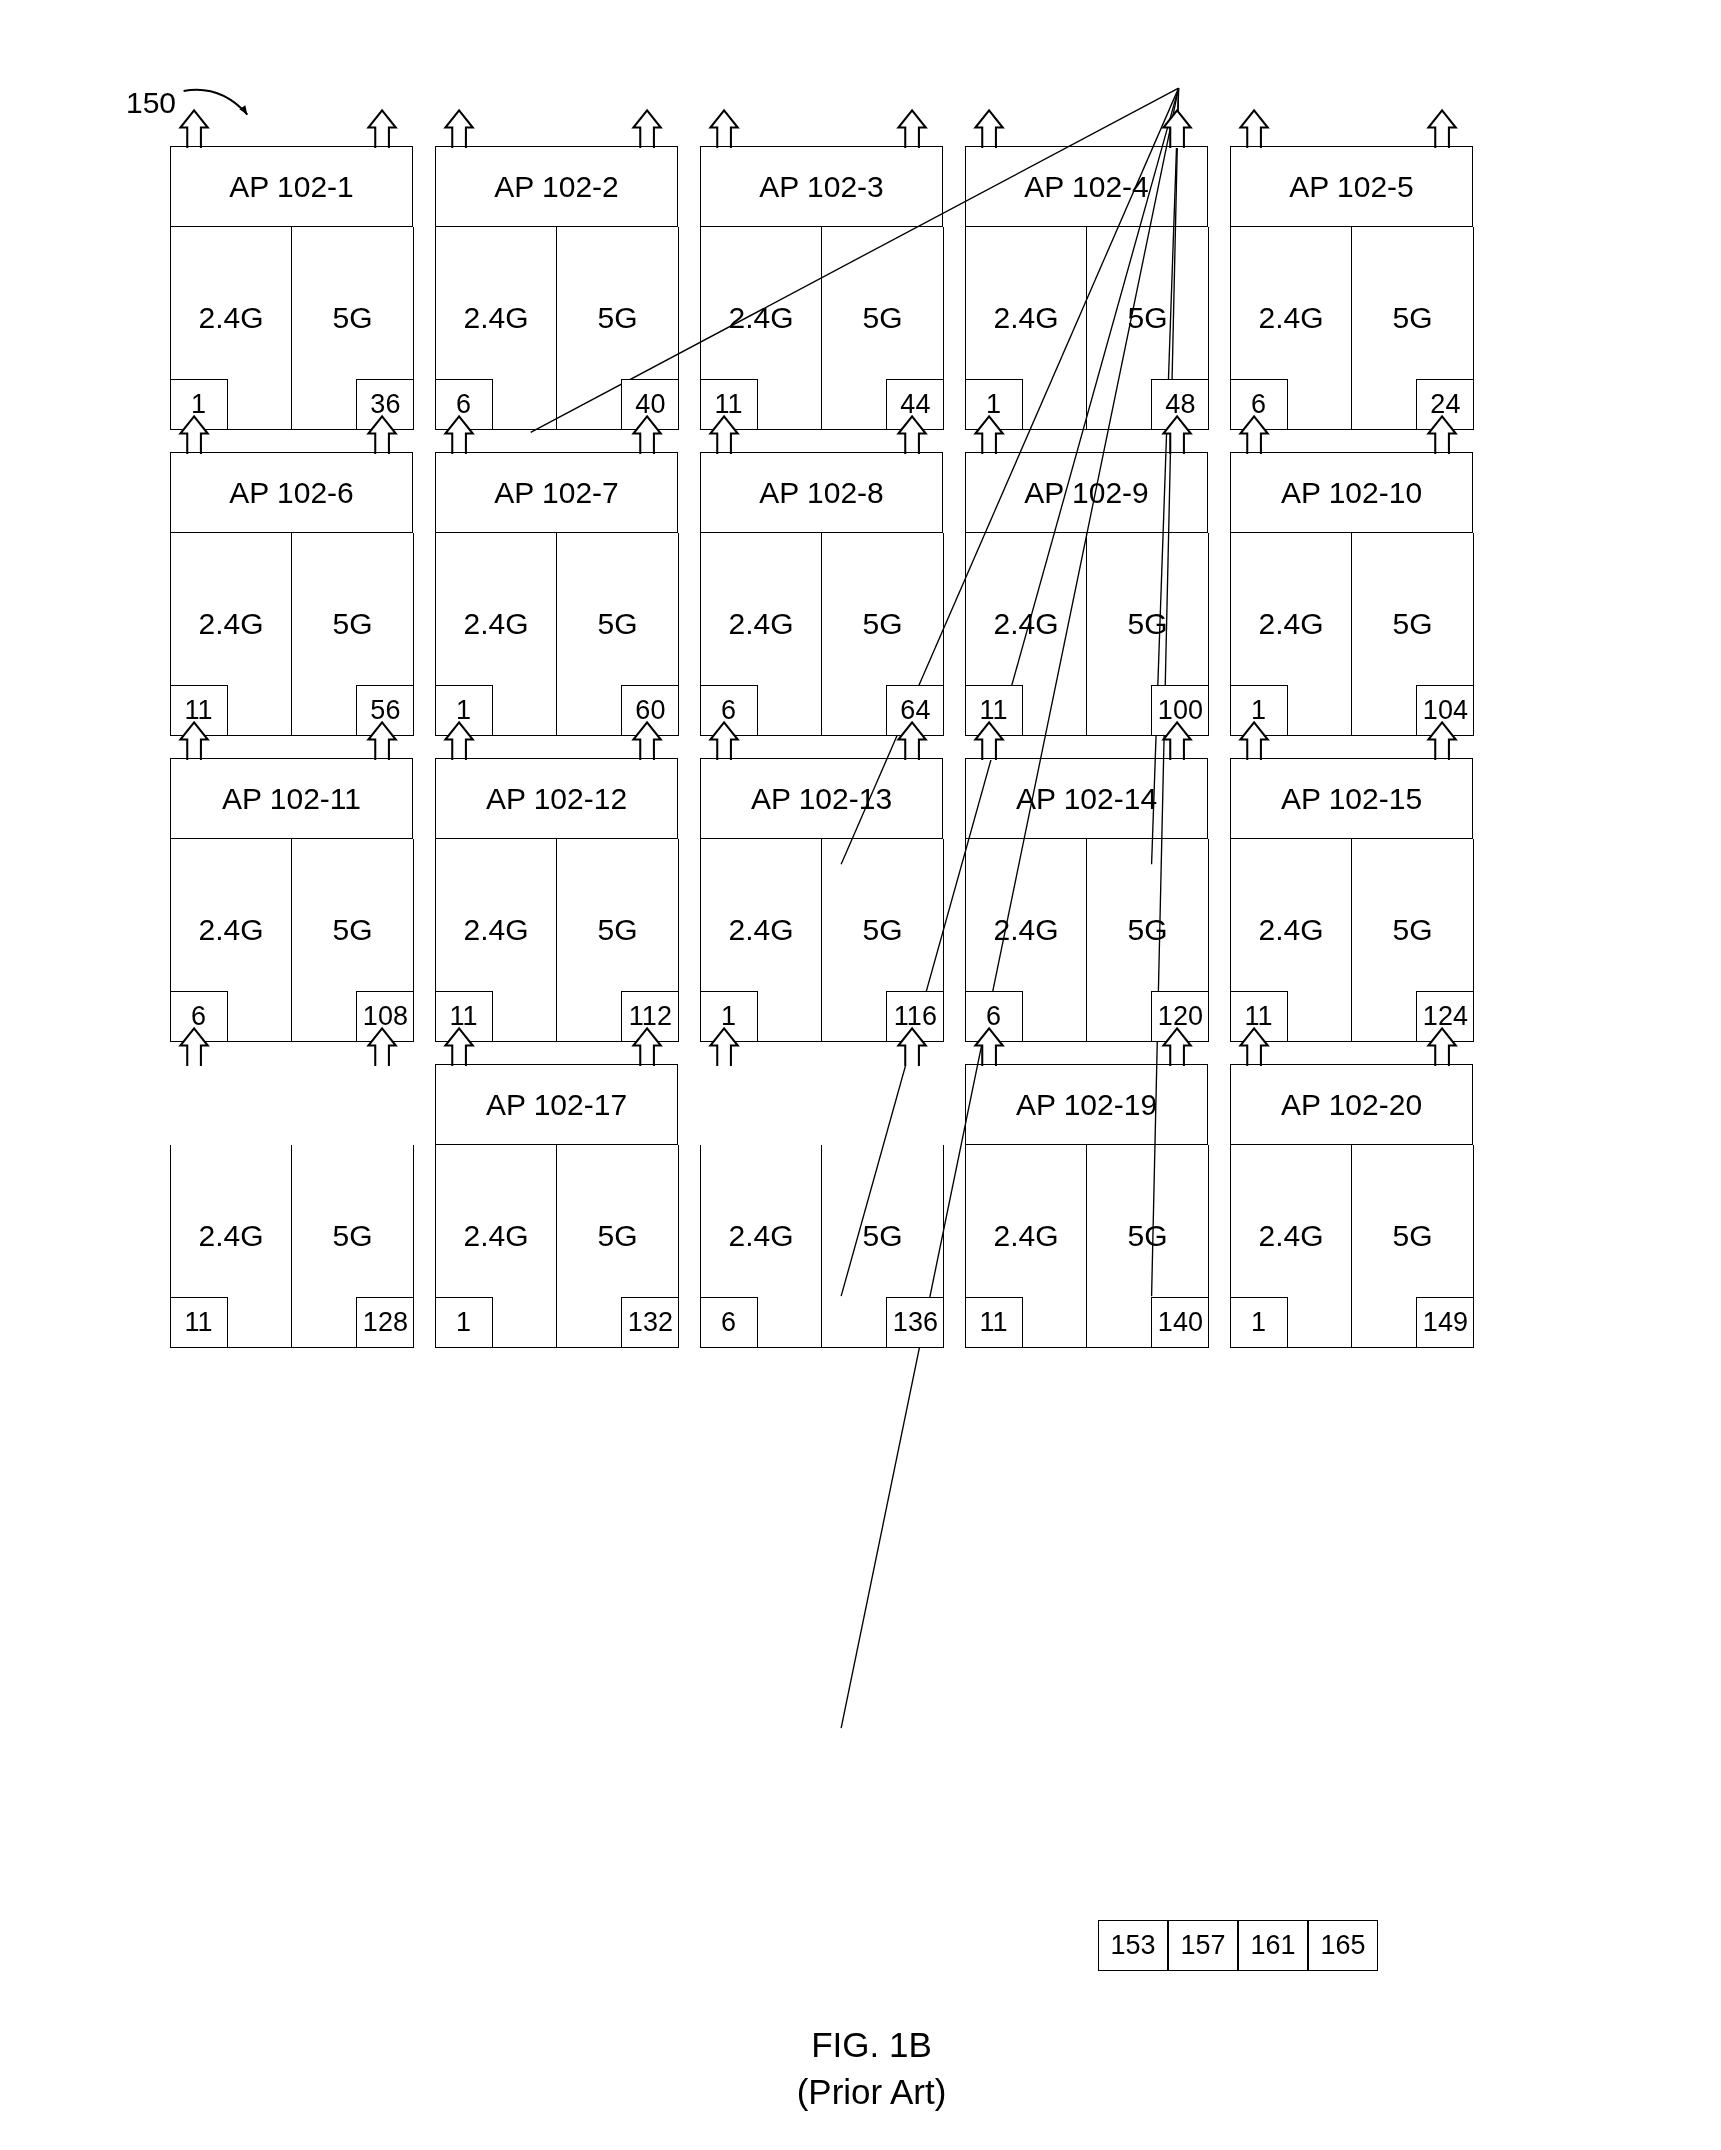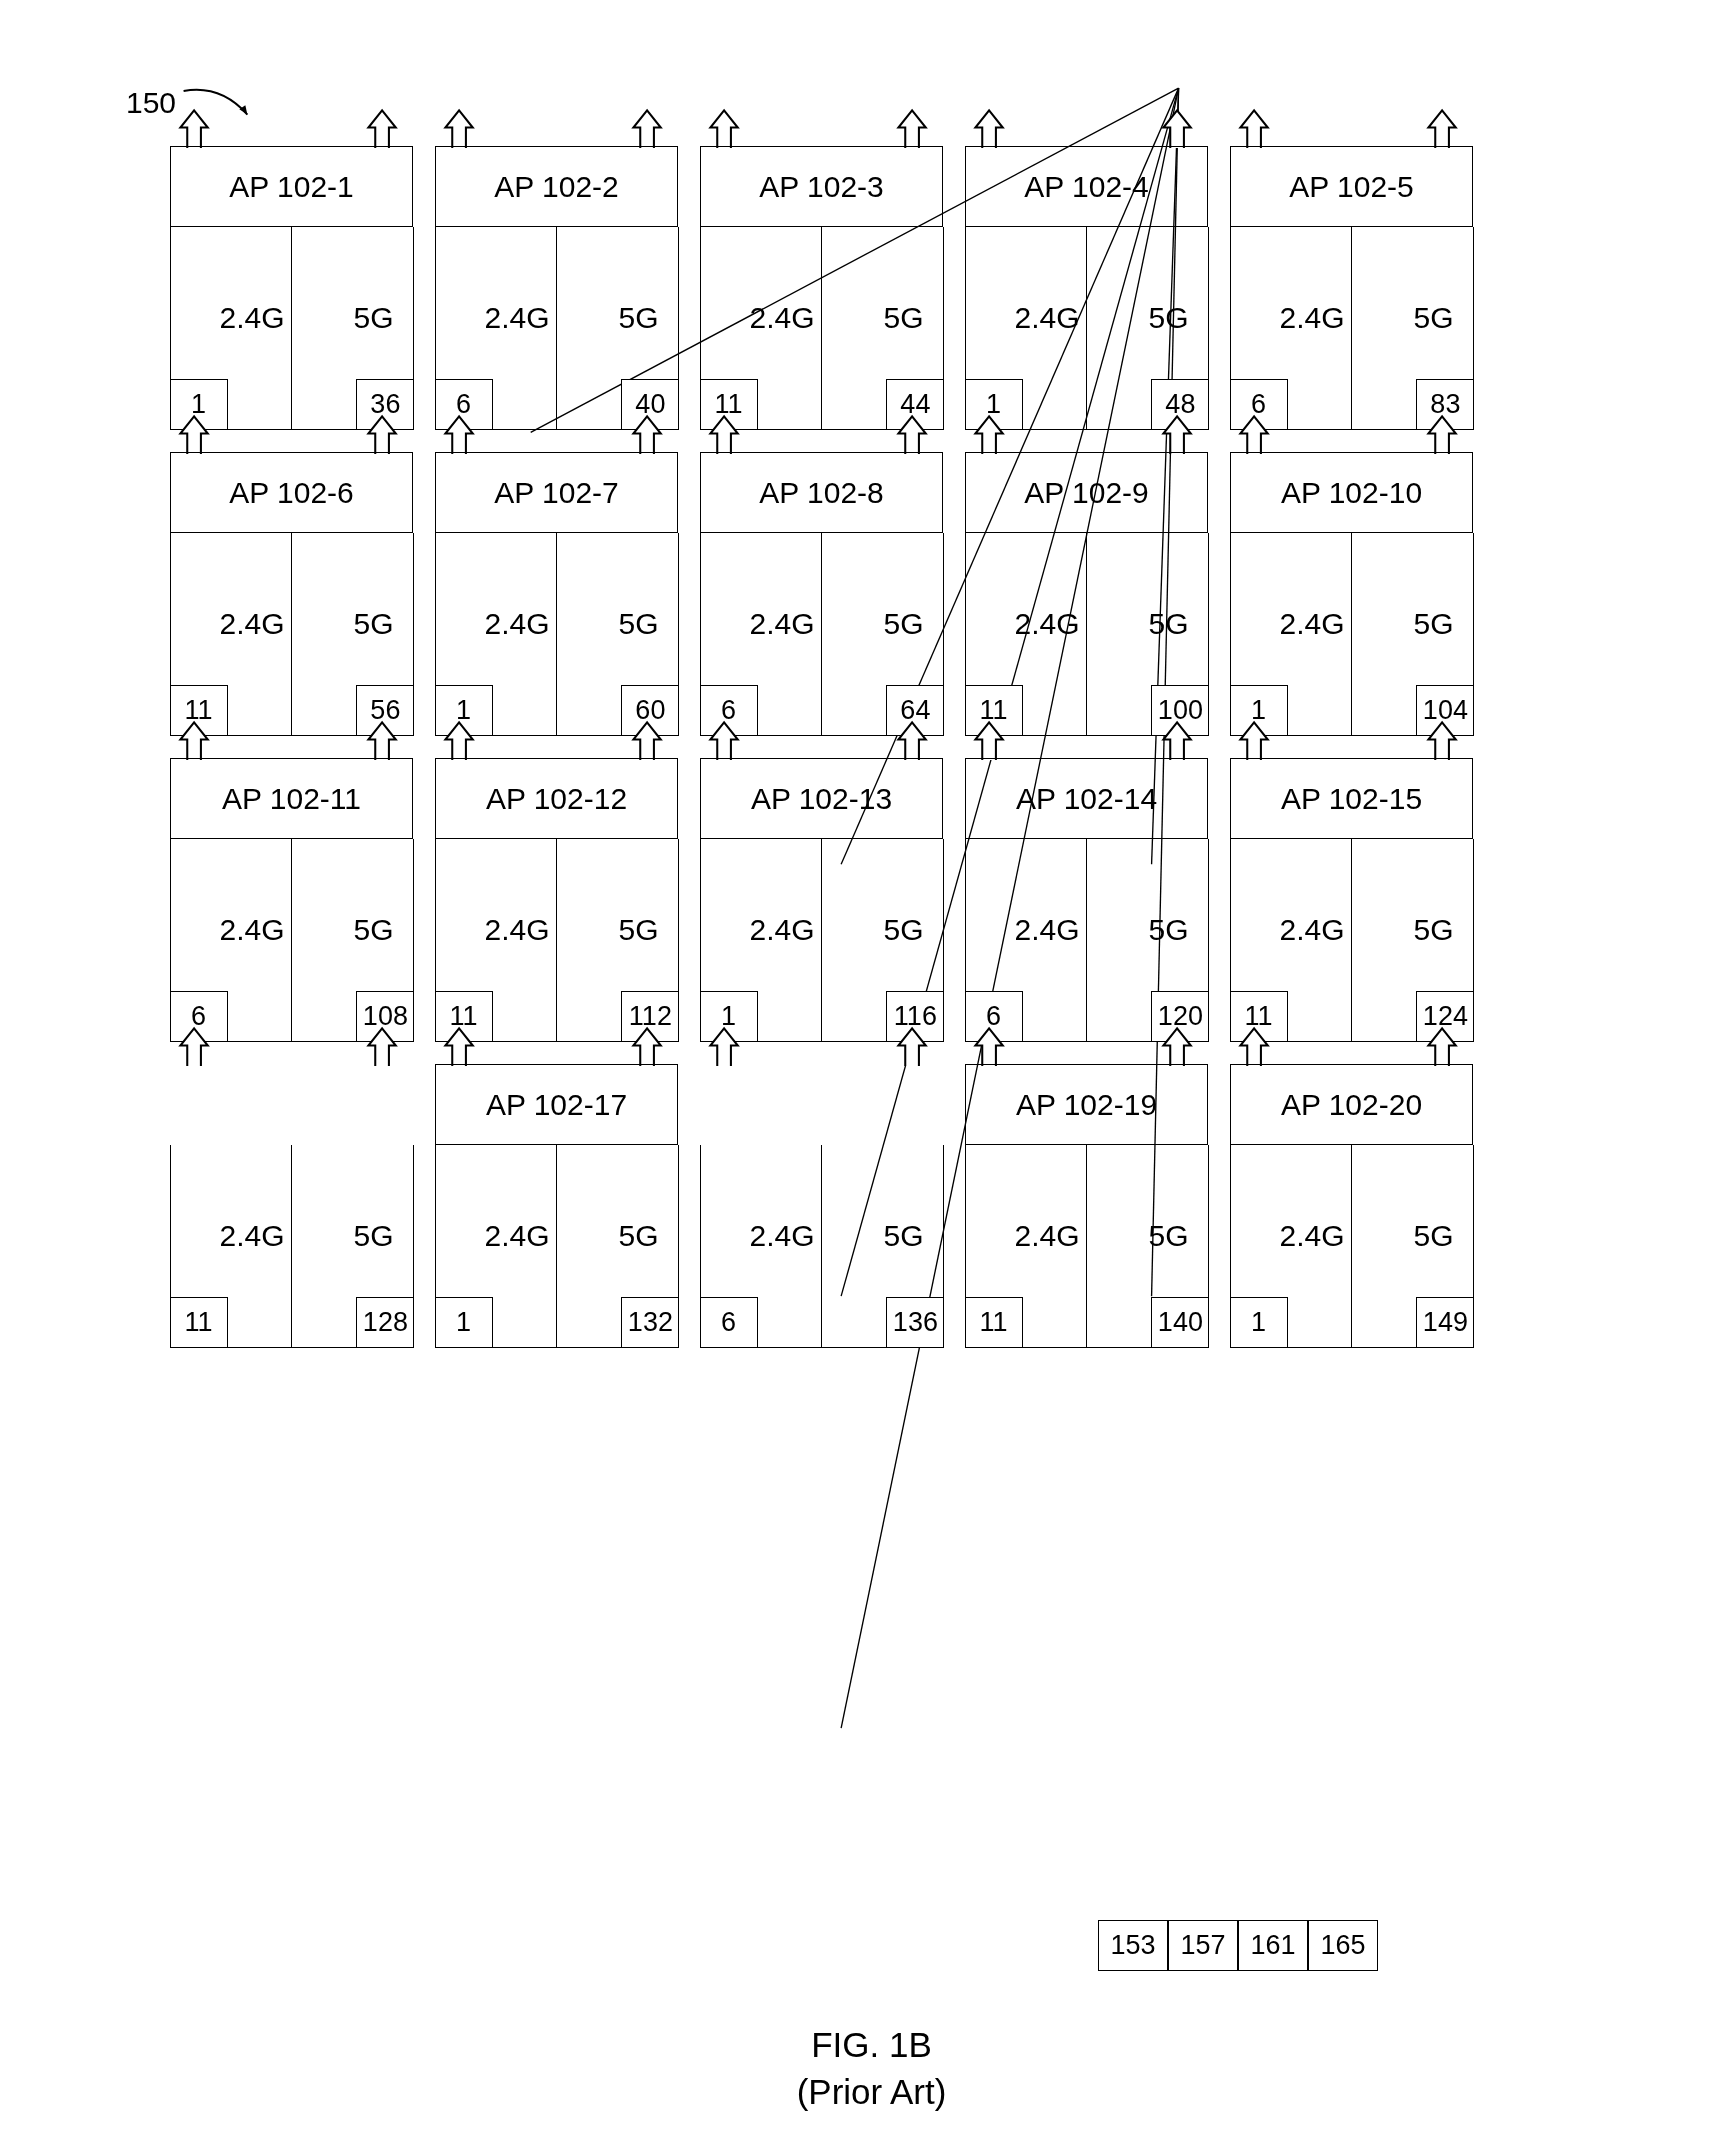--- a/index.html
+++ b/index.html
@@ -58,21 +58,20 @@
     justify-content: center;
     font-size: 30px;
   }
   .ap-body-left, .ap-body-right {
     position: absolute;
     top: 81px;
     width: 122px;
     height: 203px;
     border: 1.4px solid #000;
     box-sizing: border-box;
-    padding-left: 21px;
   }
   .ap-body-left { left: 0; border-top: none; }
   .ap-body-right { left: 122px; border-top: none; border-left: none; }
   .band {
     position: absolute;
     top: 74px;
     width: 100%;
     text-align: center;
     font-size: 30px;
   }
@@ -233,21 +232,21 @@
         <div class="antenna antenna-right"><svg width="41" height="41" viewBox="0 0 60 60">
             <path d="M15 60 L15 30 L5 30 L25 5 L45 30 L35 30 L35 60" fill="#fff" stroke="#000" stroke-width="3"></path>
           </svg></div>
         <div class="ap-title">AP 102-5</div>
         <div class="ap-body-left">
           <div class="band">2.4G</div>
           <div class="chan-box chan-left">6</div>
         </div>
         <div class="ap-body-right">
           <div class="band">5G</div>
-          <div class="chan-box chan-right">83</div>
+          <div class="chan-box chan-right">24</div>
         </div>
       </div>
       <div class="ap">
         <div class="antenna antenna-left"><svg width="41" height="41" viewBox="0 0 60 60">
             <path d="M15 60 L15 30 L5 30 L25 5 L45 30 L35 30 L35 60" fill="#fff" stroke="#000" stroke-width="3"></path>
           </svg></div>
         <div class="antenna antenna-right"><svg width="41" height="41" viewBox="0 0 60 60">
             <path d="M15 60 L15 30 L5 30 L25 5 L45 30 L35 30 L35 60" fill="#fff" stroke="#000" stroke-width="3"></path>
           </svg></div>
         <div class="ap-title">AP 102-6</div>

